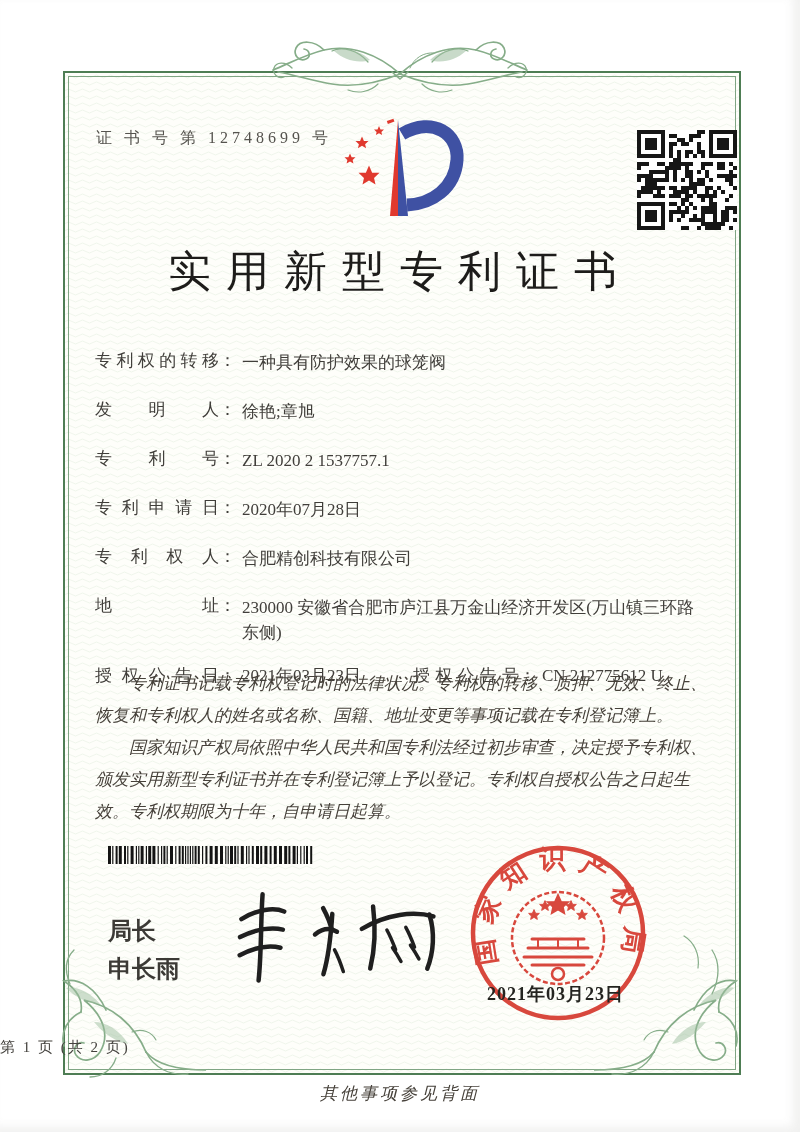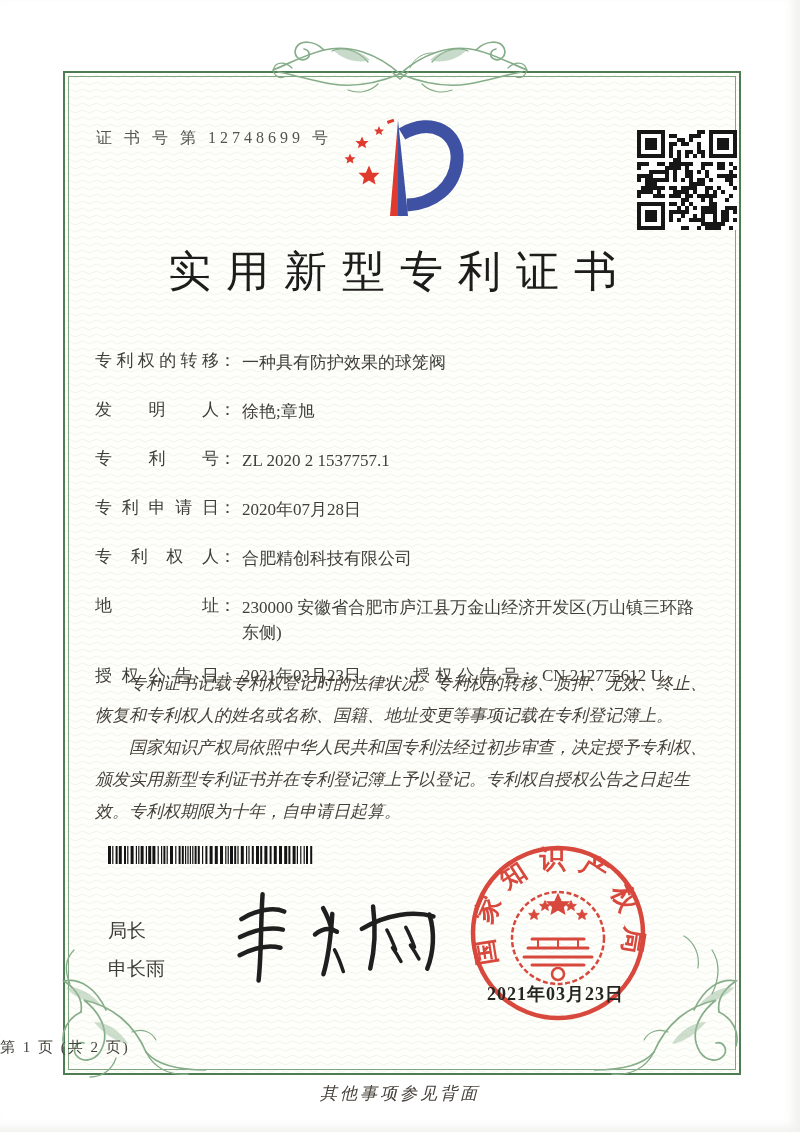--- a/index.html
+++ b/index.html
@@ -32,22 +32,22 @@
   .grant1{display:flex;width:318px;flex:none;}
   .grant2{display:flex;}
   .glabel{display:inline-block;width:106px;text-align:justify;text-align-last:justify;flex:none;}
   
   .bodytext{position:absolute;left:95px;top:668px;width:614px;font-size:17px;
             color:#46413a;line-height:32px;font-style:italic;}
   .bodytext p{margin:0;text-indent:2em;}
   
   .barcode{position:absolute;left:108px;top:846px;width:208px;height:18px;}
   
-  .signer{position:absolute;left:108px;top:912px;font-size:19px;color:#3c3a36;line-height:38px;
-          font-family:"Liberation Sans","DejaVu Sans",sans-serif;}
+  .signer{position:absolute;left:108px;top:912px;font-size:24px;color:#3c3a36;line-height:38px;
+          font-family:"Liberation Sans","DejaVu Sans",sans-serif;font-weight:bold;}
   .signature{position:absolute;left:212px;top:878px;width:235px;height:112px;}
   
   .seal{position:absolute;left:468px;top:843px;width:181px;height:181px;opacity:.92;}
   .sealdate{position:absolute;left:487px;top:982px;font-size:18px;font-weight:bold;
             color:#242420;letter-spacing:1px;}
   
   .pagefoot{position:absolute;left:0;top:1038px;width:800px;text-align:left;
             font-size:15px;color:#44423e;letter-spacing:2px;}
   .backnote{position:absolute;left:0;top:1082px;width:800px;text-align:center;
             font-size:17px;color:#46413a;font-style:italic;letter-spacing:3px;}

